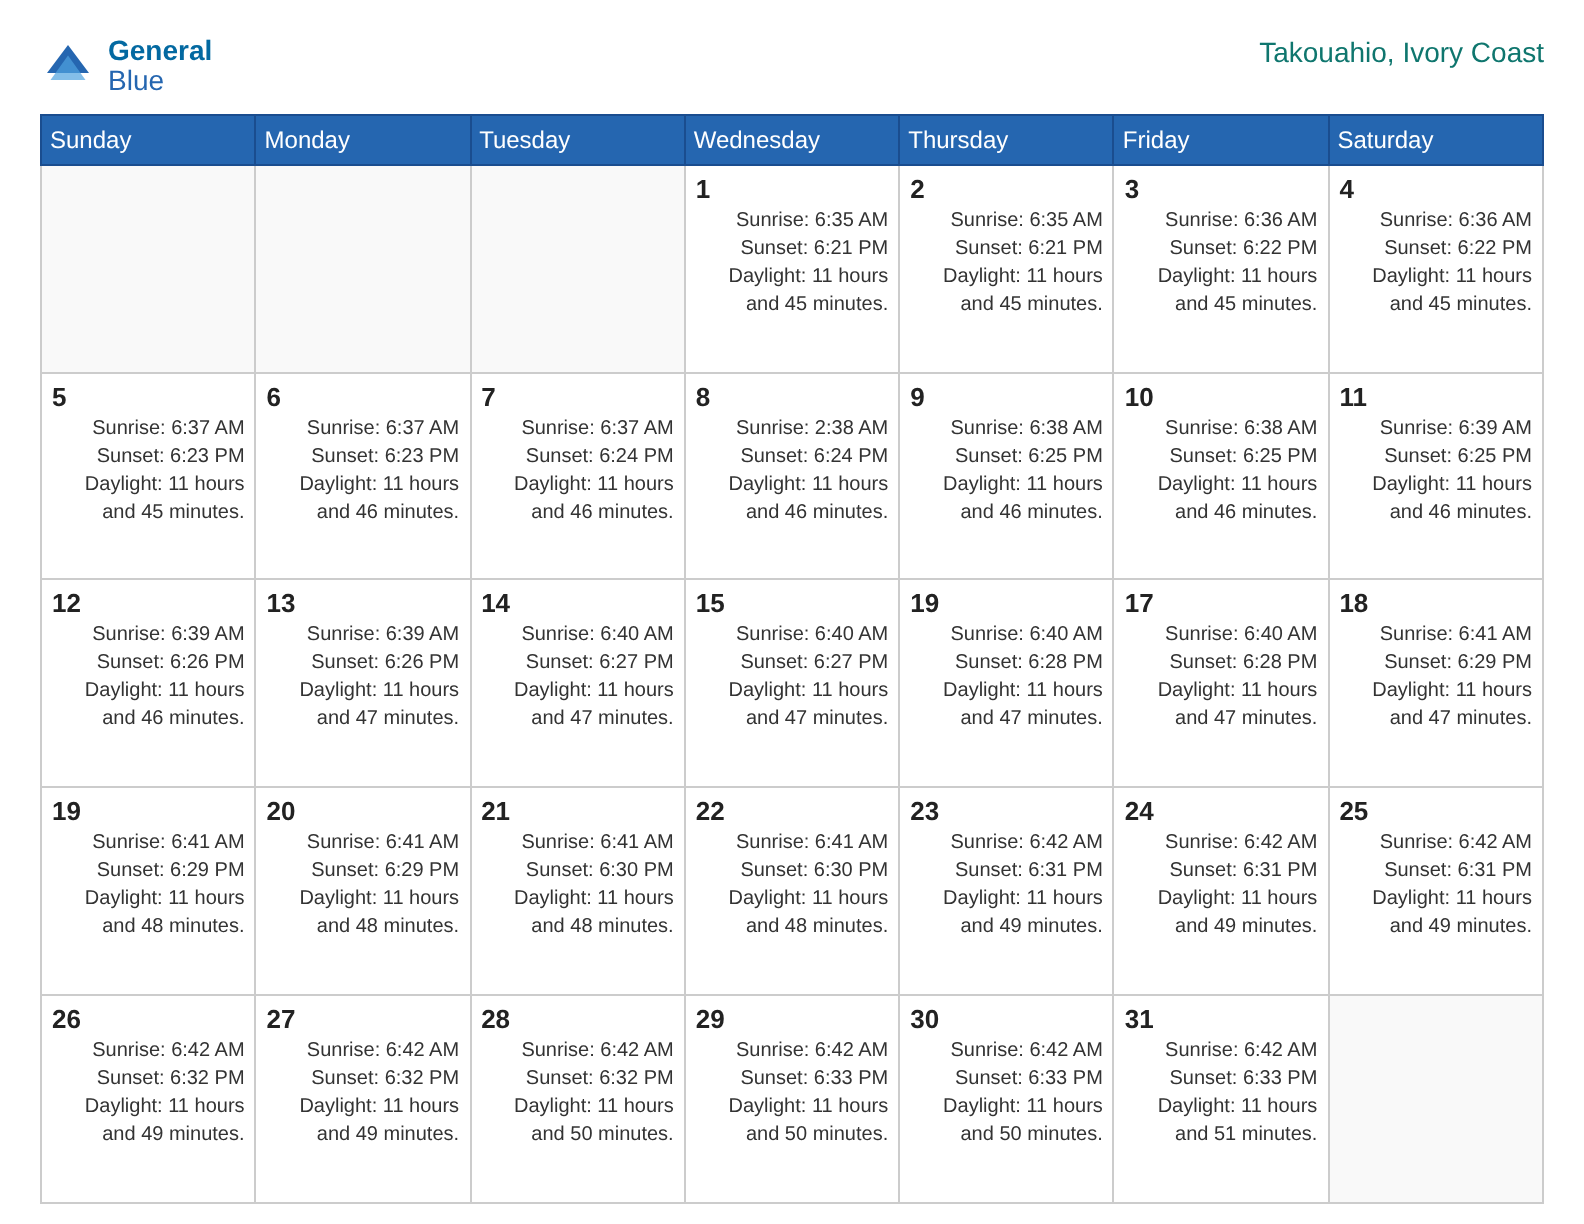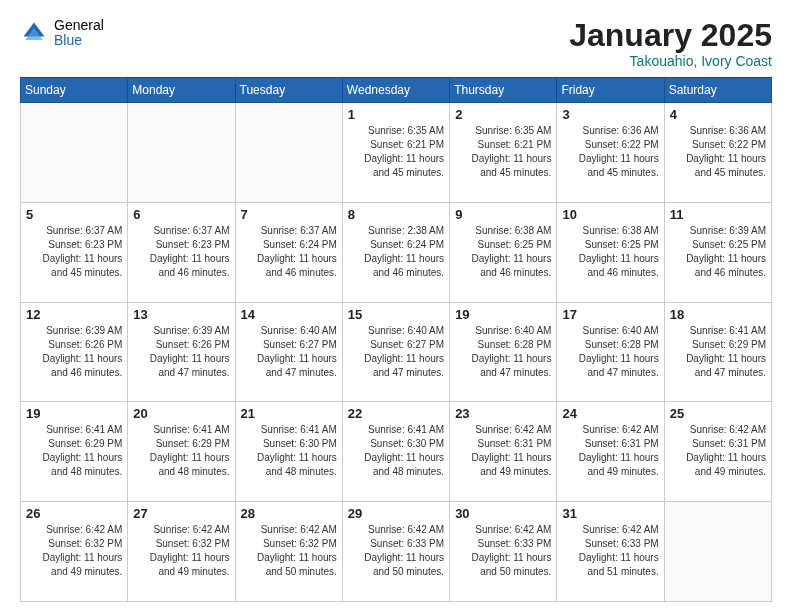--- a/index.html
+++ b/index.html
@@ -28,22 +28,22 @@
       align-items: center;
       gap: 4px;
     }
     .logo-text {
       display: flex;
       flex-direction: column;
       line-height: 1.1;
     }
     .logo-general {
       font-size: 14px;
-      font-weight: normal;
-      color: #000000;
+      font-weight: bold;
+      color: #0369a1;
     }
     .logo-blue {
       font-size: 14px;
       font-weight: normal;
       color: #2566b0;
     }
     .logo-icon {
       width: 28px;
       height: 28px;
       margin-right: 2px;
@@ -112,21 +112,20 @@
       <svg class="logo-icon" viewBox="0 0 32 32" xmlns="http://www.w3.org/2000/svg">
         <polygon points="16,4 28,20 4,20" fill="#2566b0"></polygon>
         <polygon points="16,10 26,24 6,24" fill="#4fa3e0" opacity="0.7"></polygon>
       </svg>
       <div class="logo-text">
         <span class="logo-general">General</span>
         <span class="logo-blue">Blue</span>
       </div>
     </div>
     <div class="title-block">
-      <div class="month-title">January 2025</div>
       <div class="subtitle">Takouahio, Ivory Coast</div>
     </div>
   </div>
 
   <table class="calendar">
     <thead>
       <tr>
         <th>Sunday</th>
         <th>Monday</th>
         <th>Tuesday</th>

